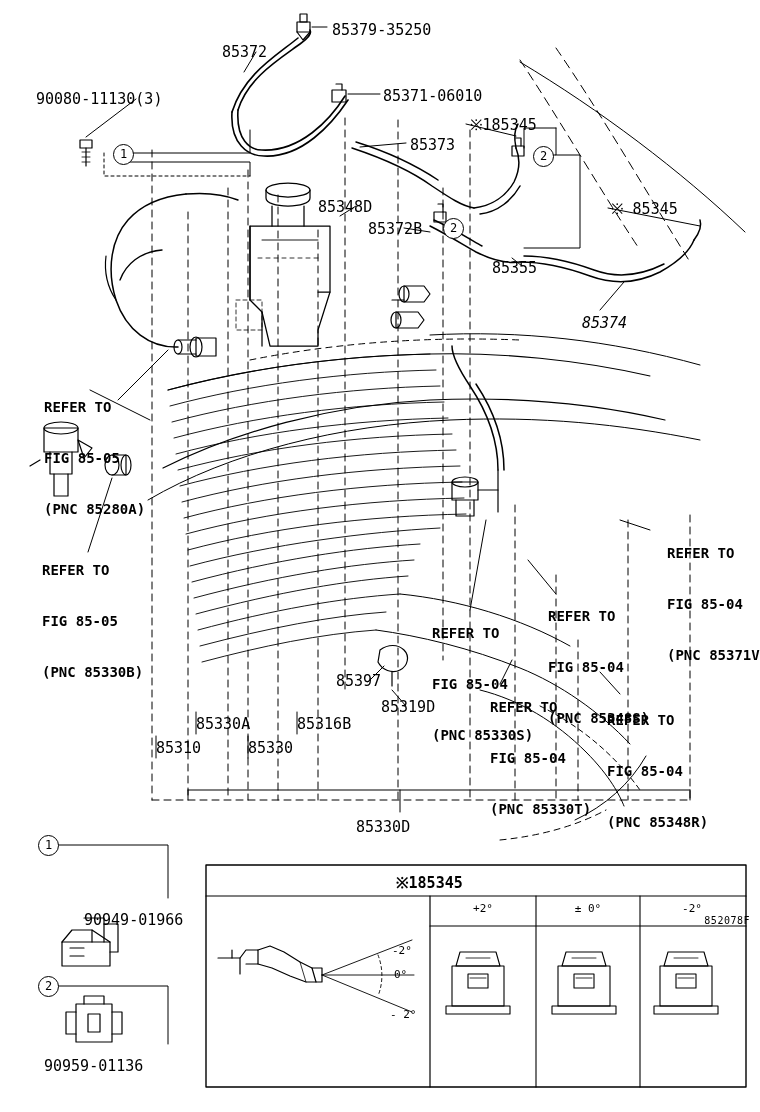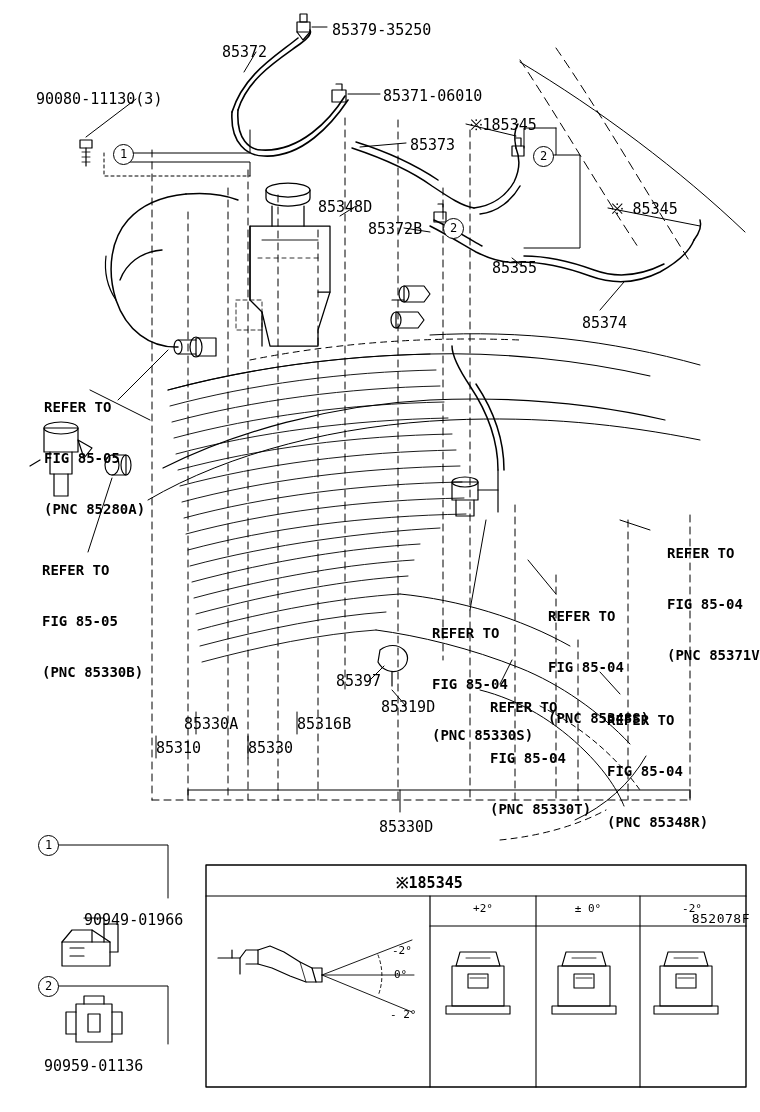--- a/index.html
+++ b/index.html
@@ -54,21 +54,21 @@
     text-align: center;
     font-size: 12px;
     line-height: 19px;
     font-family: "DejaVu Sans Mono", monospace;
     background: #fff;
   }
   .code {
     position: absolute;
     right: 10px;
     bottom: 8px;
-    font-size: 13px;
+    font-size: 10px;
     font-family: "DejaVu Sans Mono", monospace;
     letter-spacing: 0.5px;
   }
   .tbl-title {
     position: absolute;
     font-size: 15px;
     font-weight: bold;
     font-family: "DejaVu Sans Mono", monospace;
   }
   .tbl-col {
@@ -380,28 +380,28 @@
   <div class="lbl" style="left:332px;top:22px;">85379-35250</div>
   <div class="lbl" style="left:222px;top:44px;">85372</div>
   <div class="lbl" style="left:36px;top:91px;">90080-11130(3)</div>
   <div class="lbl" style="left:383px;top:88px;">85371-06010</div>
   <div class="lbl" style="left:470px;top:117px;">※185345</div>
   <div class="lbl" style="left:410px;top:137px;">85373</div>
   <div class="lbl" style="left:318px;top:199px;">85348D</div>
   <div class="lbl" style="left:368px;top:221px;">85372B</div>
   <div class="lbl" style="left:611px;top:201px;">※ 85345</div>
   <div class="lbl" style="left:492px;top:260px;">85355</div>
-  <div class="lbl" style="left:582px;top:315px;">85374</div>
+  <div class="lbl" style="left:582px;top:315px;font-style:italic;">85374</div>
   <div class="lbl" style="left:336px;top:673px;">85397</div>
   <div class="lbl" style="left:381px;top:699px;text-align:center;">85319D</div>
-  <div class="lbl" style="left:184px;top:716px;text-align:right;">85330A</div>
+  <div class="lbl" style="left:196px;top:716px;text-align:right;">85330A</div>
   <div class="lbl" style="left:297px;top:716px;">85316B</div>
   <div class="lbl" style="left:156px;top:740px;">85310</div>
   <div class="lbl" style="left:248px;top:740px;">85330</div>
-  <div class="lbl" style="left:356px;top:819px;margin-left:23px;">85330D</div>
+  <div class="lbl" style="left:356px;top:819px;">85330D</div>
 
   <div class="refer" style="left:20px;top:365px;">
     <div>REFER TO</div>
     <div>FIG 85-05</div>
     <div>(PNC 85280A)</div>
   </div>
   <div class="refer" style="left:18px;top:528px;">
     <div>REFER TO</div>
     <div>FIG 85-05</div>
     <div>(PNC 85330B)</div>

